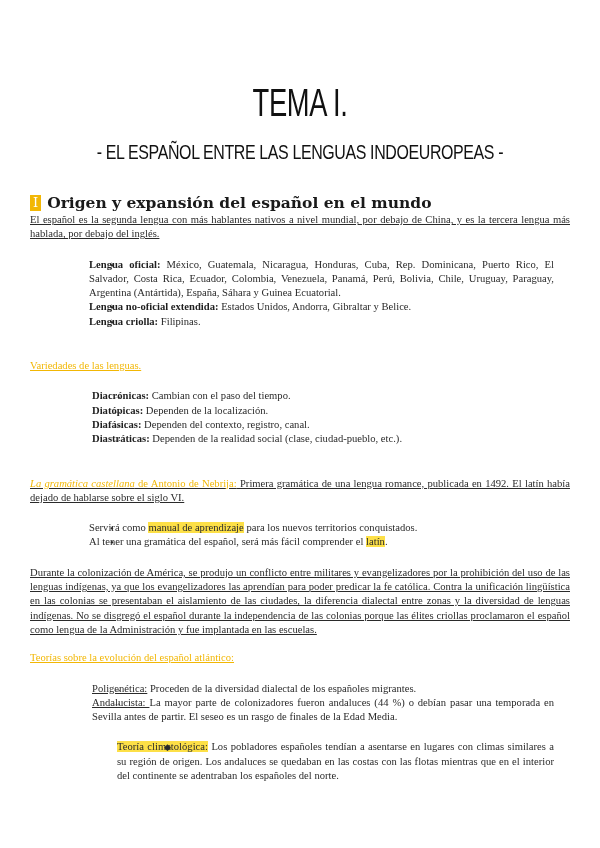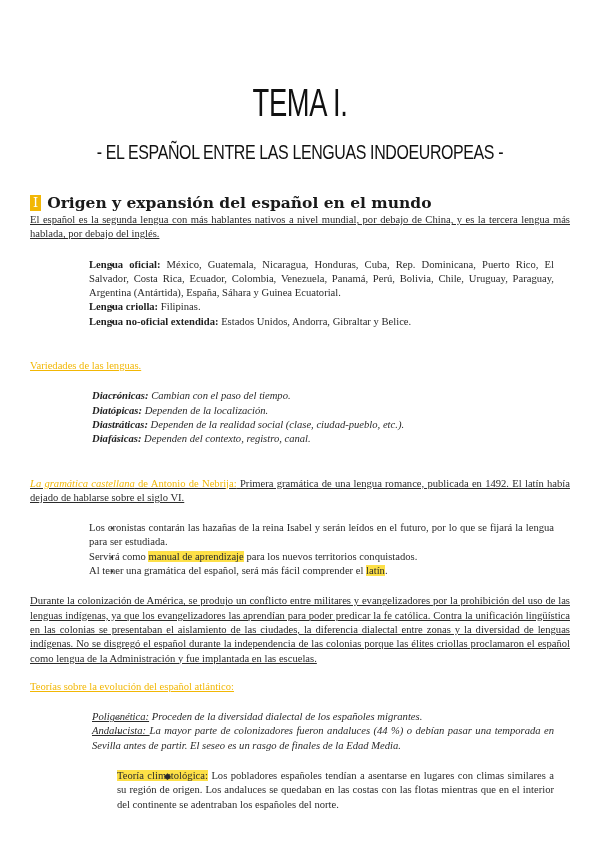--- a/index.html
+++ b/index.html
@@ -18,21 +18,21 @@
           line-height: 20px; color: #1a1a1a; margin: 0 0 0 0; display: flex; align-items: center; }
     .h1 .marker { display: inline-block; background: #f2b705; color: #fff;
                   font-size: 13px; line-height: 16px; padding: 0 3px; margin-right: 6px;
                   font-family: "DejaVu Serif", serif; font-weight: normal; }
     p { margin: 0; text-decoration: underline; }
     .justify { text-align: justify; }
     ul { margin: 16px; padding: 0; list-style: none; }
     li { position: relative; }
     .bul { padding-left: 43px; }
     .bul > li::before { content: "\2022"; position: absolute; left: 21px; top: 0; font-size: 11px; }
-    .arr { padding-left: 46px; font-style: italic; }
+    .arr { padding-left: 46px; }
     .arr > li::before { content: "\2192"; position: absolute; left: 20px; top: 0; font-size: 10px; font-weight: bold; }
     .dia { padding-left: 71px; }
     .dia > li::before { content: "\25C6"; position: absolute; left: 47px; top: 0; font-size: 9px; }
     b { font-weight: bold; color: #1f1f1f; }
     .yellow { color: #f2b705; }
     .yellow-i { color: #f2b705; font-style: italic; }
     .hl { background: #fde047; }
     .u { text-decoration: underline; }
     .gap { height: 14px; }
   </style>
@@ -44,37 +44,36 @@
   <div class="title title-sub">-  EL ESPAÑOL ENTRE LAS LENGUAS INDOEUROPEAS -</div>
 
   <div class="content">
     <div class="h1">
       <span class="marker">I</span>
       <span>Origen y expansión del español en el mundo</span>
     </div>
     <p class="justify">El español es la segunda lengua con más hablantes nativos a nivel mundial, por debajo de China, y es la tercera lengua más hablada, por debajo del inglés.</p>
     <ul class="bul">
       <li class="justify"><b>Lengua oficial:</b><span> México, Guatemala, Nicaragua, Honduras, Cuba, Rep. Dominicana, Puerto Rico, El Salvador, Costa Rica, Ecuador, Colombia, Venezuela, Panamá, Perú, Bolivia, Chile, Uruguay, Paraguay, Argentina (Antártida), España, Sáhara y Guinea Ecuatorial.</span></li>
+      <li><b>Lengua no-oficial extendida:</b><span> Estados Unidos, Andorra, Gibraltar y Belice.</span></li>
       <li><b>Lengua criolla:</b><span> Filipinas.</span></li>
-      <li><b>Lengua no-oficial extendida:</b><span> Estados Unidos, Andorra, Gibraltar y Belice.</span></li>
     </ul>
 
     <div class="gap"></div>
     <p class="yellow">Variedades de las lenguas.</p>
     <ul class="arr">
       <li><b>Diacrónicas:</b><span> Cambian con el paso del tiempo.</span></li>
       <li><b>Diatópicas:</b><span> Dependen de la localización.</span></li>
+      <li><b>Diafásicas:</b><span> Dependen del contexto, registro, canal.</span></li>
       <li><b>Diastráticas:</b><span> Dependen de la realidad social (clase, ciudad-pueblo, etc.).</span></li>
-      <li><b>Diafásicas:</b><span> Dependen del contexto, registro, canal.</span></li>
     </ul>
 
     <div class="gap"></div>
     <p class="justify"><span class="yellow-i">La gramática castellana</span><span class="yellow"> de Antonio de Nebrija:</span><span> Primera gramática de una lengua romance, publicada en 1492. El latín había dejado de hablarse sobre el siglo VI.</span></p>
     <ul class="bul">
-      <li class="justify">Los cronistas contarán las hazañas de la reina Isabel y serán leídos en el futuro, por lo que se fijará la lengua para ser estudiada.</li>
       <li><span>Servirá como </span><span class="hl">manual de aprendizaje</span><span> para los nuevos territorios conquistados.</span></li>
       <li><span>Al tener una gramática del español, será más fácil comprender el </span><span class="hl">latín</span><span>.</span></li>
     </ul>
     <p class="justify">Durante la colonización de América, se produjo un conflicto entre militares y evangelizadores por la prohibición del uso de las lenguas indígenas, ya que los evangelizadores las aprendían para poder predicar la fe católica. Contra la unificación lingüística en las colonias se presentaban el aislamiento de las ciudades, la diferencia dialectal entre zonas y la diversidad de lenguas indígenas. No se disgregó el español durante la independencia de las colonias porque las élites criollas proclamaron el español como lengua de la Administración y fue implantada en las escuelas.</p>
 
     <div class="gap"></div>
     <p class="yellow">Teorías sobre la evolución del español atlántico:</p>
     <ul class="arr">
       <li><span class="u">Poligenética:</span><span> Proceden de la diversidad dialectal de los españoles migrantes.</span></li>
       <li class="justify"><span class="u">Andalucista: </span><span> La mayor parte de colonizadores fueron andaluces (44 %) o debían pasar una temporada en Sevilla antes de partir. El seseo es un rasgo de finales de la Edad Media.</span></li>

